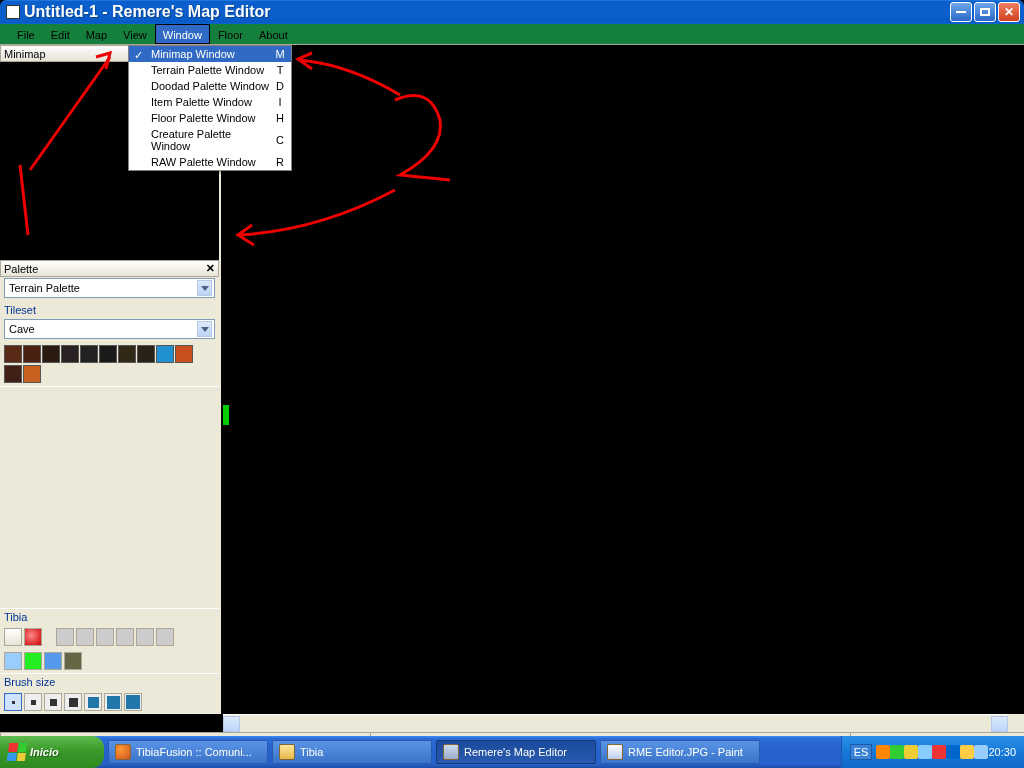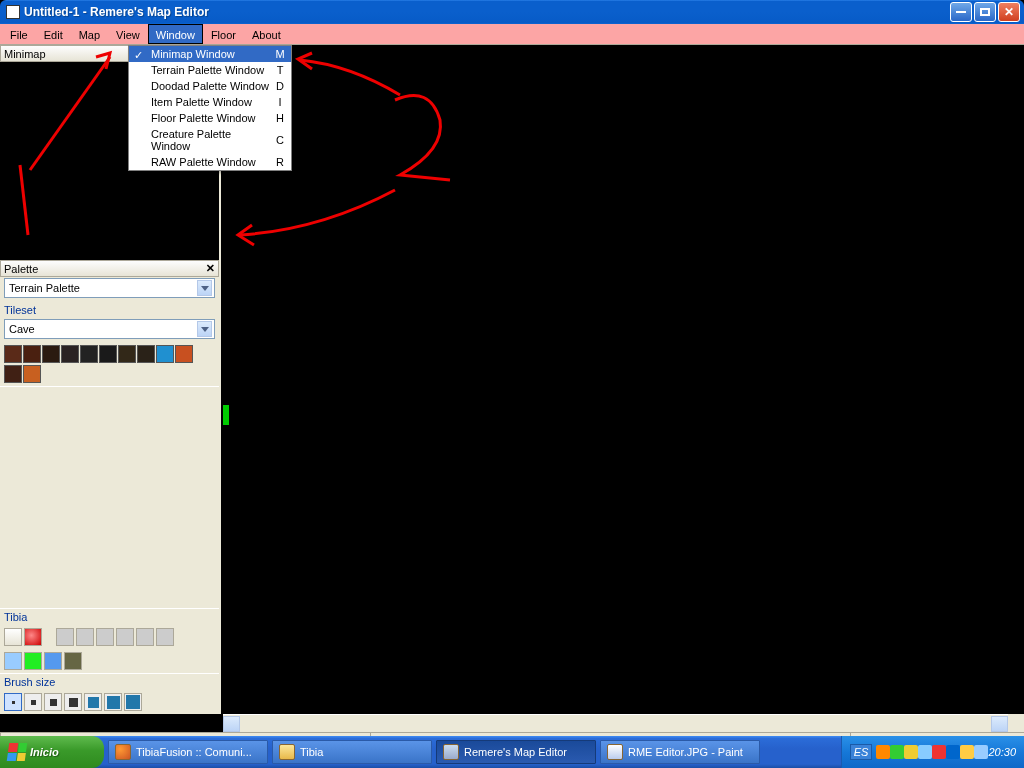--- a/index.html
+++ b/index.html
@@ -2,30 +2,30 @@
 <html><head>
 <meta charset="utf-8">
 <style>
 * { margin:0; padding:0; box-sizing:border-box; font-family:Tahoma,Arial,sans-serif; font-size:11px; user-select:none; }
 html,body { width:1024px; height:768px; overflow:hidden; }
 body { background:#000; position:relative; }
 
 
 .titlebar { height:24px; background:linear-gradient(to bottom,#2a80e8 0%,#0a5fcc 6%,#0a5fcc 50%,#075bc7 95%,#0e67d4 100%); display:flex; align-items:center; color:#fff; padding:0 4px 0 6px; border-top-left-radius:6px; border-top-right-radius:6px; }
 .titlebar .icon { width:14px; height:14px; background:#fff; border:1px solid #333; margin-right:4px; }
-.titlebar .title { font-weight:bold; font-size:12px; text-shadow:1px 1px 1px rgba(0,0,0,.3); flex:1; }
+.titlebar .title { font-weight:bold; font-size:16px; text-shadow:1px 1px 1px rgba(0,0,0,.3); flex:1; }
 .winbtns { display:flex; gap:2px; }
 .winbtn { width:22px; height:20px; border:1px solid #fff; border-radius:3px; display:flex; align-items:center; justify-content:center; color:#fff; font-weight:bold; font-size:12px; }
 .winbtn.min,.winbtn.max { background:linear-gradient(#6fa8e8,#2a68c8); }
 .winbtn.close { background:linear-gradient(#f08060,#d04020); }
 .winbtn.min span{ border-bottom:2px solid #fff; width:10px; display:block; }
 .winbtn.max span{ border:2px solid #fff; width:10px; height:8px; display:block; }
 
 
-.menubar { height:21px; background:#fca5a5; border-bottom:1px solid #aca899; display:flex; align-items:stretch; padding-left:2px; }
+.menubar { height:21px; background:#15803d; border-bottom:1px solid #aca899; display:flex; align-items:stretch; padding-left:9px; }
 .menuitem { padding:4px 8px 0 8px; line-height:14px; }
 .menuitem.open { background:#316ac5; color:#fff; border:1px solid #000; padding:3px 7px 0 7px; }
 
 
 .client { position:absolute; top:45px; left:0; right:0; bottom:36px; background:#000; }
 
 
 .sidecol { position:absolute; top:0; left:0; width:221px; bottom:18px; background:#ece9d8; display:flex; flex-direction:column; border-right:2px solid #ece9d8; }
 .panelhdr { height:17px; background:linear-gradient(#fdfdfd,#e7e4d6); border:1px solid #aca899; padding:1px 3px; font-size:11px; display:flex; align-items:center; justify-content:space-between; }
 .minimap { height:198px; background:#000; border:1px solid #000; }
@@ -82,21 +82,21 @@
 .startbtn { width:104px; background:linear-gradient(to bottom,#5fbb4e 0%,#3a9a2a 45%,#2e8a1e 100%); border-radius:0 12px 12px 0; display:flex; align-items:center; gap:4px; padding-left:8px; color:#fff; font-weight:bold; font-style:italic; font-size:15px; text-shadow:1px 1px 1px rgba(0,0,0,.4); }
 .winlogo { width:18px; height:18px; display:grid; grid-template-columns:1fr 1fr; grid-template-rows:1fr 1fr; gap:1px; transform:skewX(-8deg); }
 .winlogo span:nth-child(1){background:#e33;} .winlogo span:nth-child(2){background:#3c3;} .winlogo span:nth-child(3){background:#39e;} .winlogo span:nth-child(4){background:#ec3;}
 .taskbtn { margin:4px 0 4px 4px; min-width:160px; background:linear-gradient(to bottom,#5a94e8,#3a74c8); border:1px solid #2a5aa8; border-radius:1px; display:flex; align-items:center; gap:5px; padding:0 6px; color:#fff; font-size:11px; }
 .taskbtn.active { background:linear-gradient(to bottom,#1a4a9a,#2a5ab0); border:1px solid #153a78; }
 .ticon{ width:16px; height:16px; background:#eca; border:1px solid #863; border-radius:2px; flex-shrink:0; }
 .ticon.ff{ background:radial-gradient(circle at 30% 30%,#f93,#c52);} 
 .ticon.fold{ background:linear-gradient(#fce79a,#e8b84a);} 
 .ticon.rme{ background:linear-gradient(#cde,#9ac);} 
 .ticon.paint{ background:linear-gradient(#fff,#bce);} 
-.systray{ margin-left:auto; background:linear-gradient(to bottom,#2a90e8 0%,#1678d8 50%,#0e68c8 100%); display:flex; align-items:center; padding:4px 8px; color:#fff; font-size:11px; border-left:1px solid #1a5ab0;font-style:italic; }
+.systray{ margin-left:auto; background:linear-gradient(to bottom,#2a90e8 0%,#1678d8 50%,#0e68c8 100%); display:flex; align-items:center; padding:4px 8px; color:#fff; font-size:11px; border-left:1px solid #1a5ab0; }
 .lang { background:#3a82d8; border:1px solid #1a5aa8; padding:1px 3px; margin-right:4px; }
 .tray-ico{ width:14px; height:14px; border-radius:2px; }
 
 
 .anno { position:absolute; z-index:60; pointer-events:none; }
 
 .closebtn { cursor:default; font-weight:bold; }
 </style>
 </head>
 <body>

